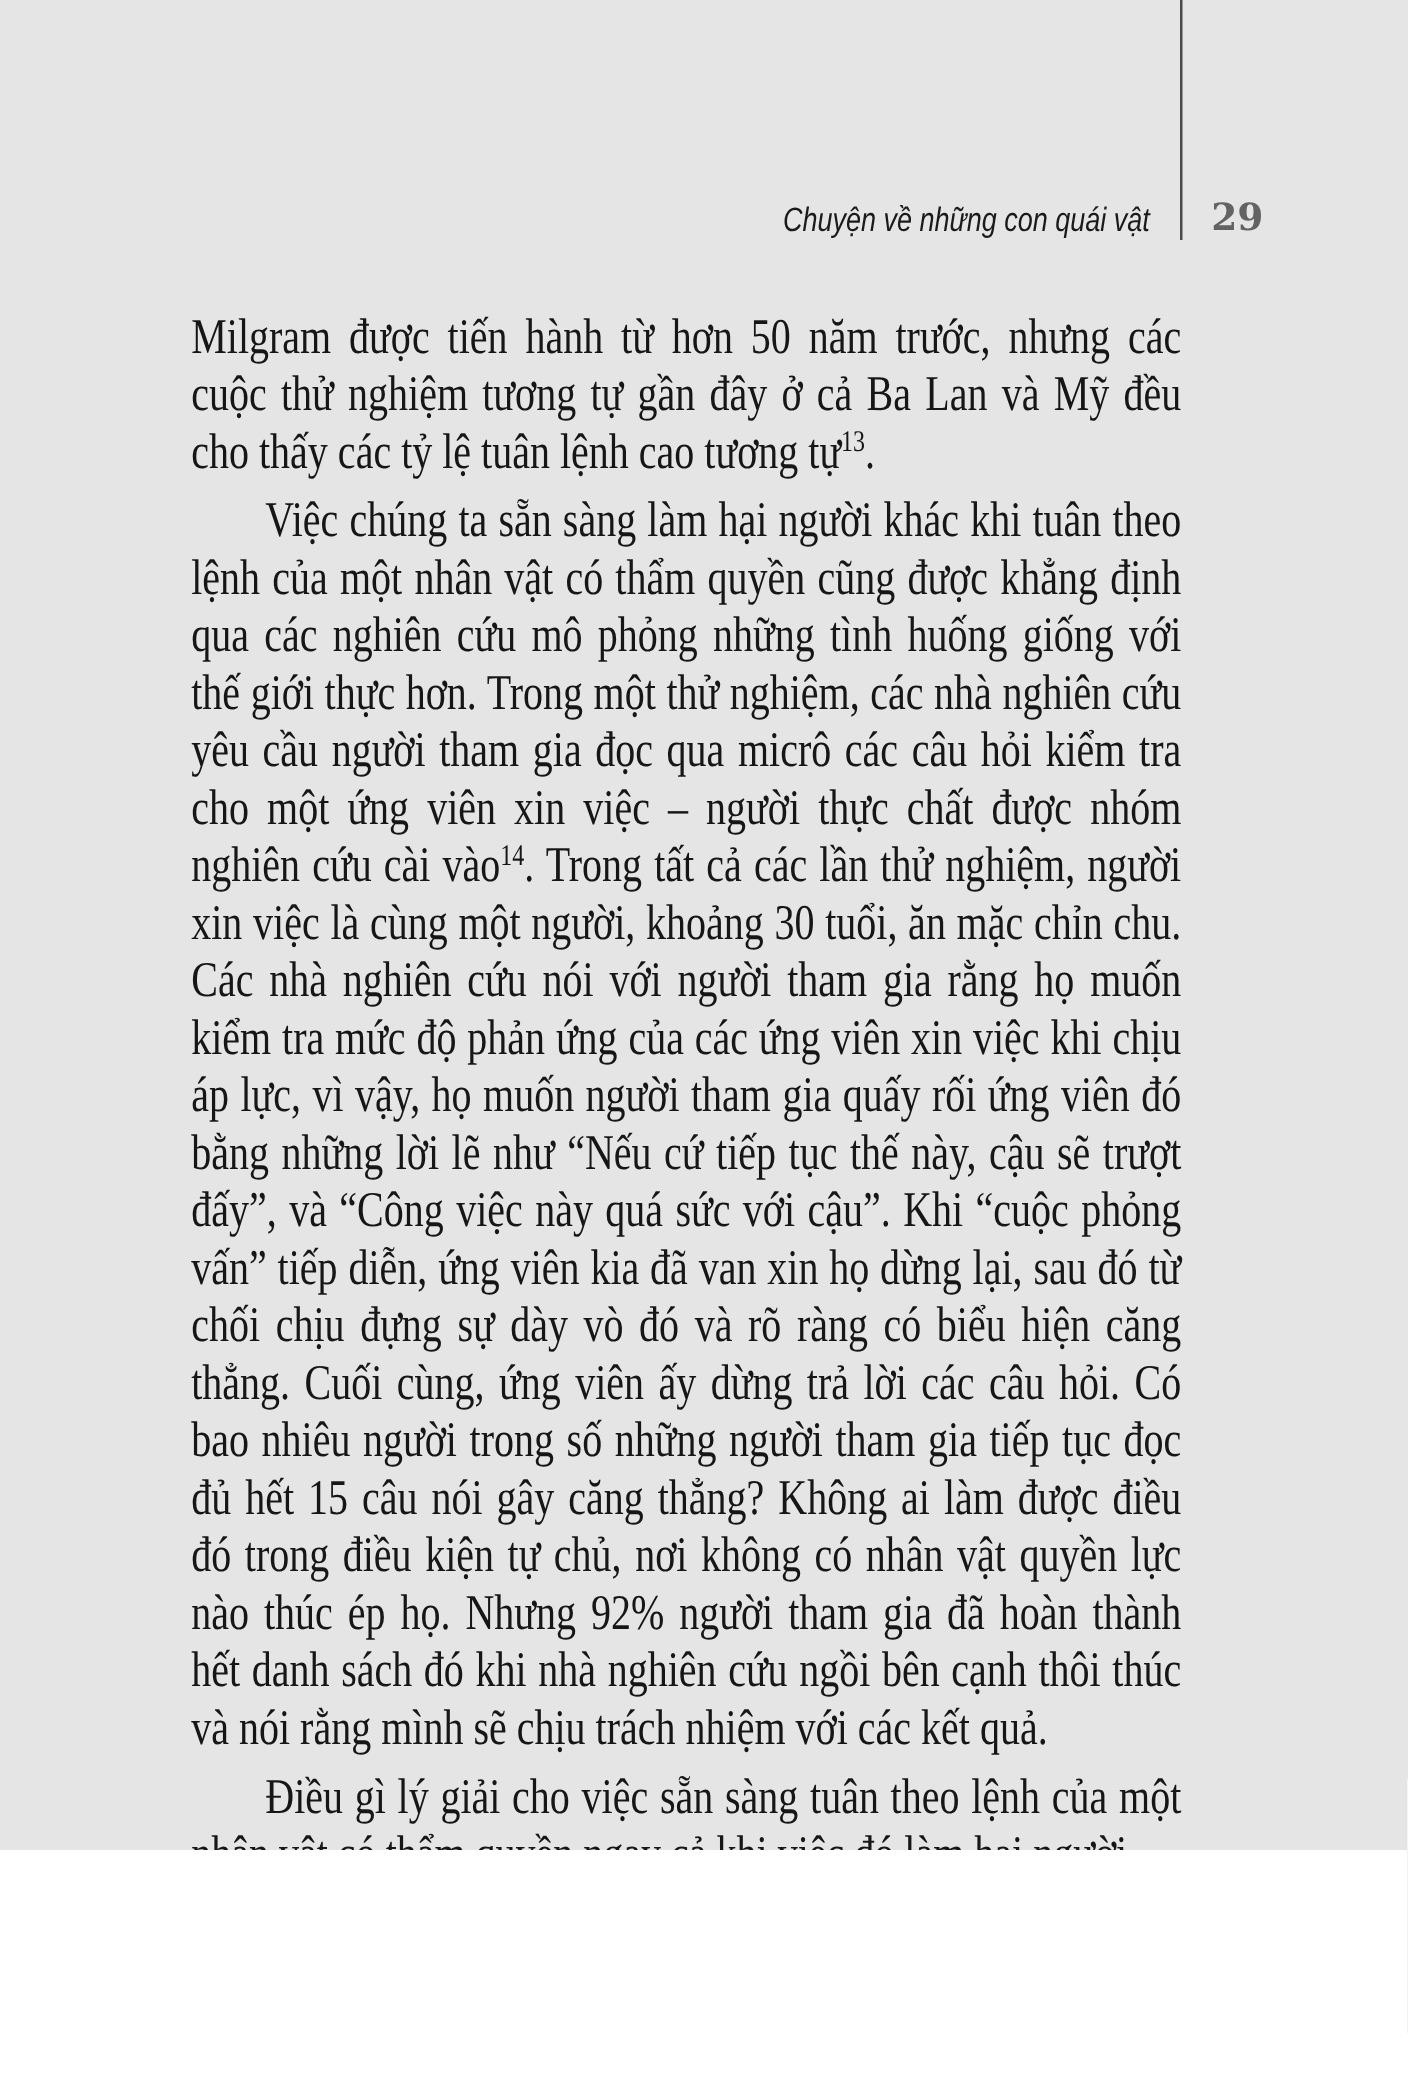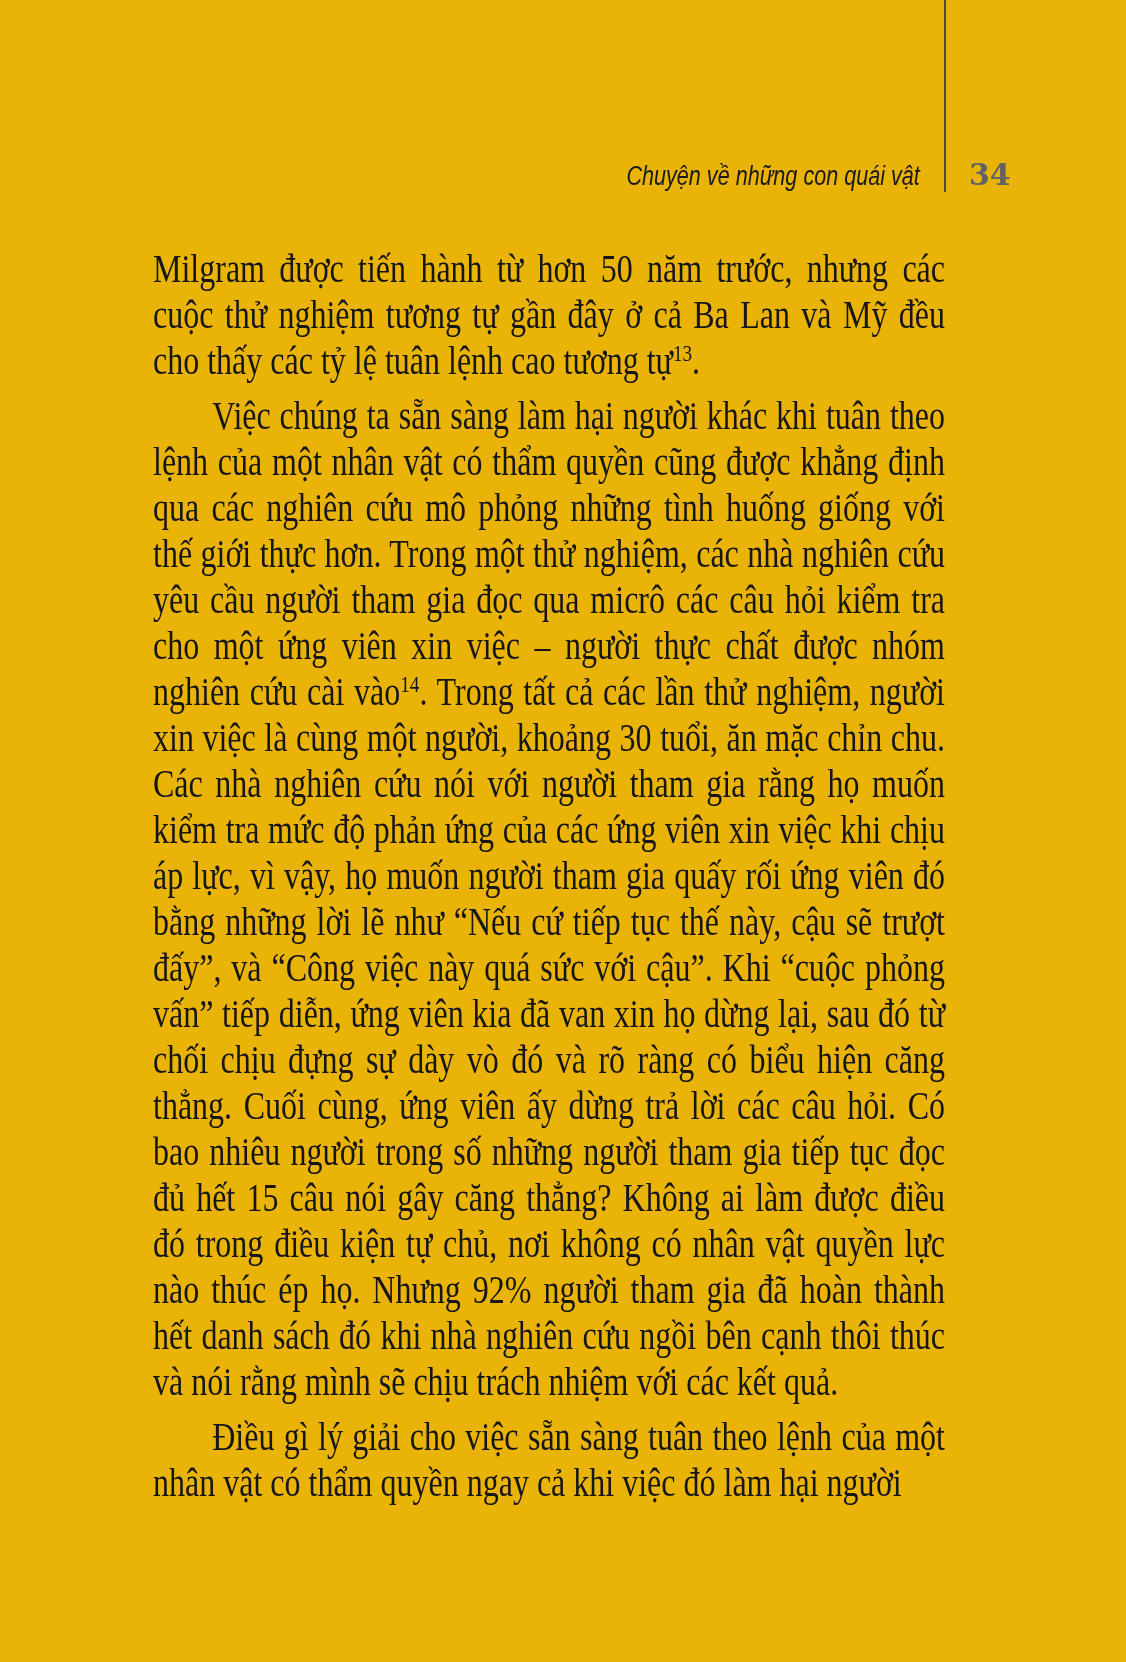--- a/index.html
+++ b/index.html
@@ -3,22 +3,22 @@
 <meta charset="utf-8">
 <style>
   html, body {
     margin: 0;
     padding: 0;
     background: #ffffff;
   }
   .page {
     position: relative;
     width: 1126px;
-    height: 1662px;
-    background: #eab308;
+    height: 1480px;
+    background: #e5e5e5;
     overflow: hidden;
   }
   
   .header-rule {
     position: absolute;
     left: 944px;
     top: 0;
     width: 2px;
     height: 192px;
     background: #4a4a4a;
@@ -85,21 +85,21 @@
 </style>
 </head>
 <body>
 
 <div class="page">
 
   <div class="header-rule"></div>
 
   <div class="running-title">Chuyện về những con quái vật</div>
 
-  <div class="page-number">34</div>
+  <div class="page-number">29</div>
 
   <div class="body-text">
 
     <p><span>Milgram được tiến hành từ hơn 50 năm trước, nhưng các cuộc thử nghiệm tương tự gần đây ở cả Ba Lan và Mỹ đều cho thấy các tỷ lệ tuân lệnh cao tương tự</span><sup class="footnote-ref">13</sup><span>.</span></p>
 
     <p class="indented"><span>Việc chúng ta sẵn sàng làm hại người khác khi tuân theo lệnh của một nhân vật có thẩm quyền cũng được khẳng định qua các nghiên cứu mô phỏng những tình huống giống với thế giới thực hơn. Trong một thử nghiệm, các nhà nghiên cứu yêu cầu người tham gia đọc qua micrô các câu hỏi kiểm tra cho một ứng viên xin việc – người thực chất được nhóm nghiên cứu cài vào</span><sup class="footnote-ref">14</sup><span>. Trong tất cả các lần thử nghiệm, người xin việc là cùng một người, khoảng 30 tuổi, ăn mặc chỉn chu. Các nhà nghiên cứu nói với người tham gia rằng họ muốn kiểm tra mức độ phản ứng của các ứng viên xin việc khi chịu áp lực, vì vậy, họ muốn người tham gia quấy rối ứng viên đó bằng những lời lẽ như “Nếu cứ tiếp tục thế này, cậu sẽ trượt đấy”, và “Công việc này quá sức với cậu”. Khi “cuộc phỏng vấn” tiếp diễn, ứng viên kia đã van xin họ dừng lại, sau đó từ chối chịu đựng sự dày vò đó và rõ ràng có biểu hiện căng thẳng. Cuối cùng, ứng viên ấy dừng trả lời các câu hỏi. Có bao nhiêu người trong số những người tham gia tiếp tục đọc đủ hết 15 câu nói gây căng thẳng? Không ai làm được điều đó trong điều kiện tự chủ, nơi không có nhân vật quyền lực nào thúc ép họ. Nhưng 92% người tham gia đã hoàn thành hết danh sách đó khi nhà nghiên cứu ngồi bên cạnh thôi thúc và nói rằng mình sẽ chịu trách nhiệm với các kết quả.</span></p>
 
     <p class="indented"><span>Điều gì lý giải cho việc sẵn sàng tuân theo lệnh của một nhân vật có thẩm quyền ngay cả khi việc đó làm hại người</span><sup class="footnote-ref"></sup><span></span></p>
 
   </div>

